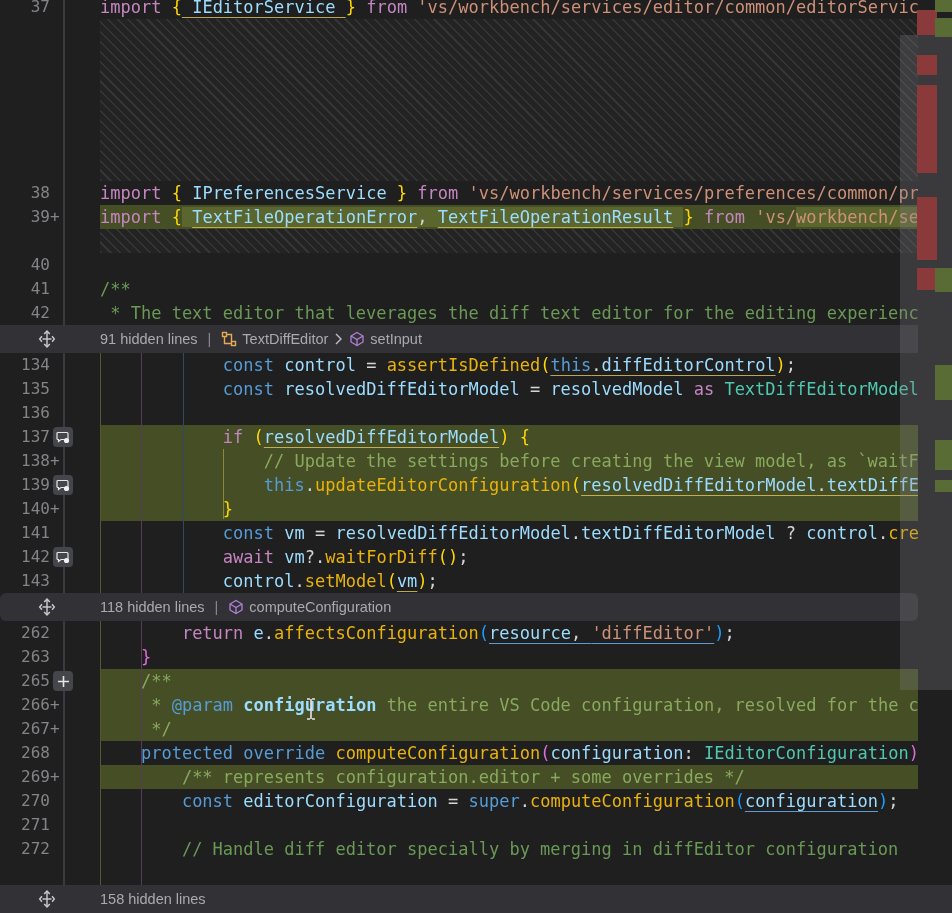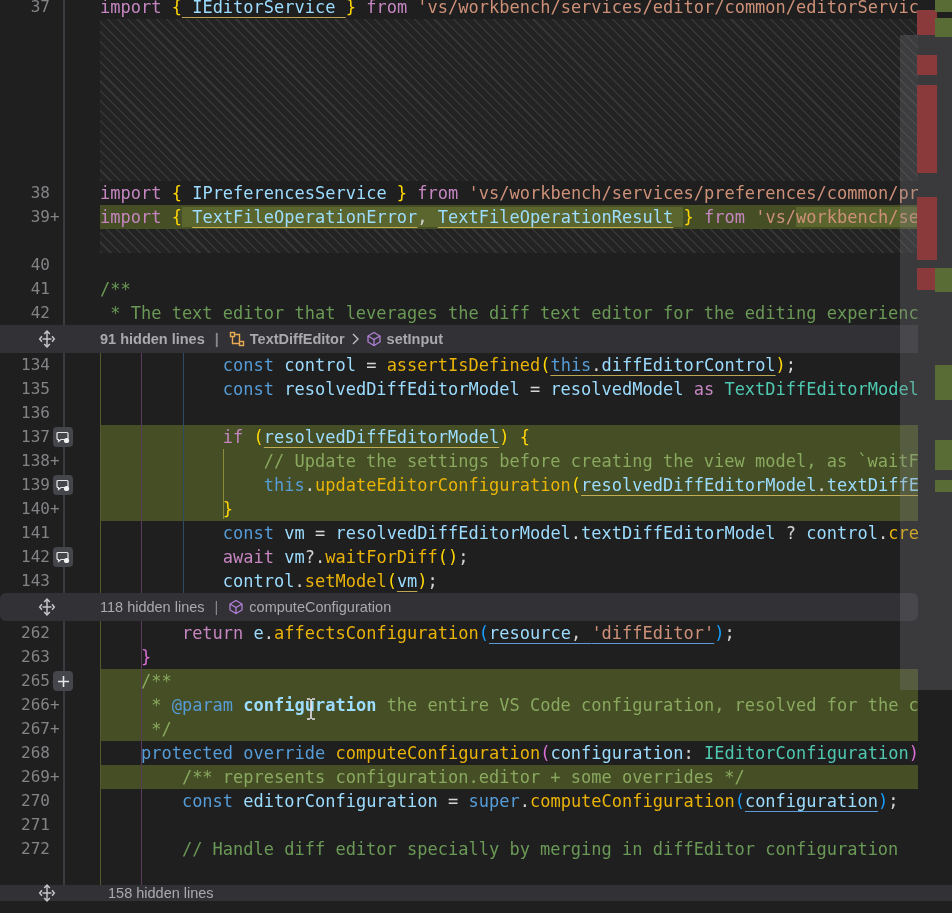--- a/index.html
+++ b/index.html
@@ -93,21 +93,21 @@
         </div>
         <span class="codepart"><span class="cm">/**</span></span>
       </div>
       <div class="row">
         <div class="gutter">
           <span class="lnum">42</span>
           <span class="lsuf"></span>
         </div>
         <span class="codepart"><span class="cm"> * The text editor that leverages the diff text editor for the editing experienc</span></span>
       </div>
-      <div class="bar" style="height: 28px; font-weight: bold;">
+      <div class="bar" style="height: 28px;">
         <svg class="unfold" viewBox="0 0 16 16">
           <g stroke="#c8c8cc" stroke-width="1.3" fill="none">
             <path d="M8 1v14"></path>
             <path d="M5.5 3.5 8 1l2.5 2.5"></path>
             <path d="M5.5 12.5 8 15l2.5-2.5"></path>
             <path d="M3.5 5.5 1.5 8l2 2.5"></path>
             <path d="M12.5 5.5 14.5 8l-2 2.5"></path>
             <path d="M4 8h8"></path>
           </g>
         </svg>
@@ -346,21 +346,21 @@
       <div class="mark red" style="top: 268px; height: 22px;"></div>
       <div class="mark green" style="top: 0px; height: 12px;"></div>
       <div class="mark green" style="top: 18px; height: 19px;"></div>
       <div class="mark green" style="top: 268px; height: 24px;"></div>
       <div class="mark green" style="top: 365px; height: 35px;"></div>
       <div class="mark green" style="top: 440px; height: 30px;"></div>
       <div class="mark green" style="top: 480px; height: 12px;"></div>
     </div>
 
   <div class="bottombarwrap" id="bottombar">
-      <div class="bar" style="height: 16px; gap: 8px;">
+      <div class="bar" style="height: 28px;">
         <svg class="unfold" viewBox="0 0 16 16">
           <g stroke="#c8c8cc" stroke-width="1.3" fill="none">
             <path d="M8 1v14"></path>
             <path d="M5.5 3.5 8 1l2.5 2.5"></path>
             <path d="M5.5 12.5 8 15l2.5-2.5"></path>
             <path d="M3.5 5.5 1.5 8l2 2.5"></path>
             <path d="M12.5 5.5 14.5 8l-2 2.5"></path>
             <path d="M4 8h8"></path>
           </g>
         </svg>

